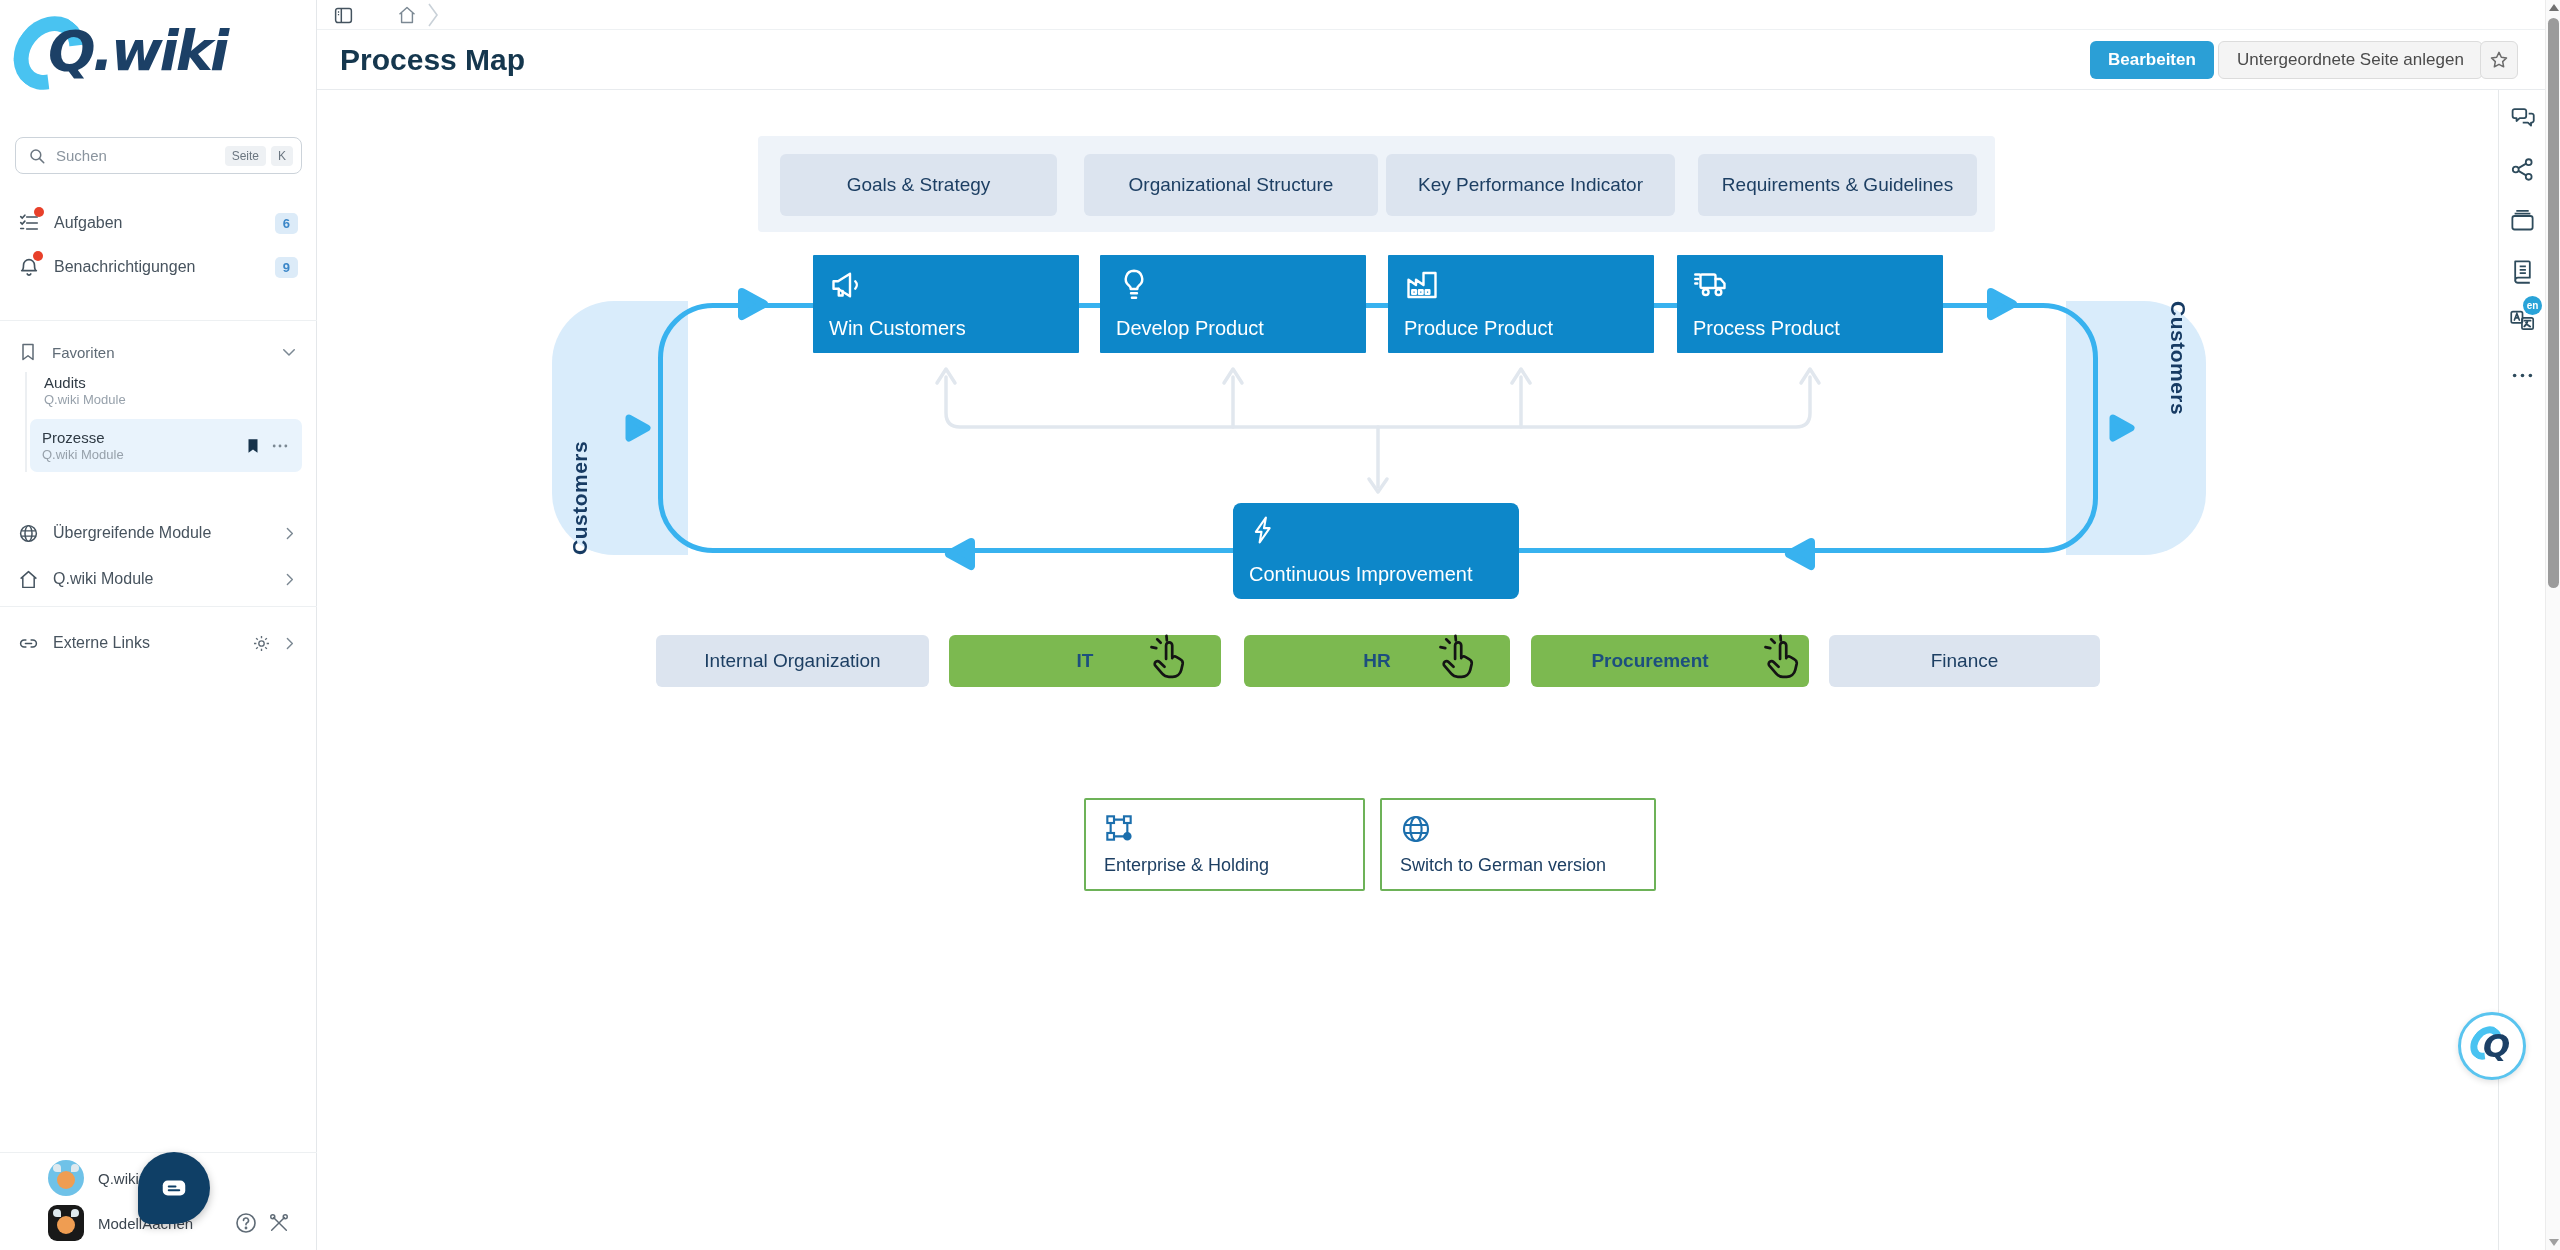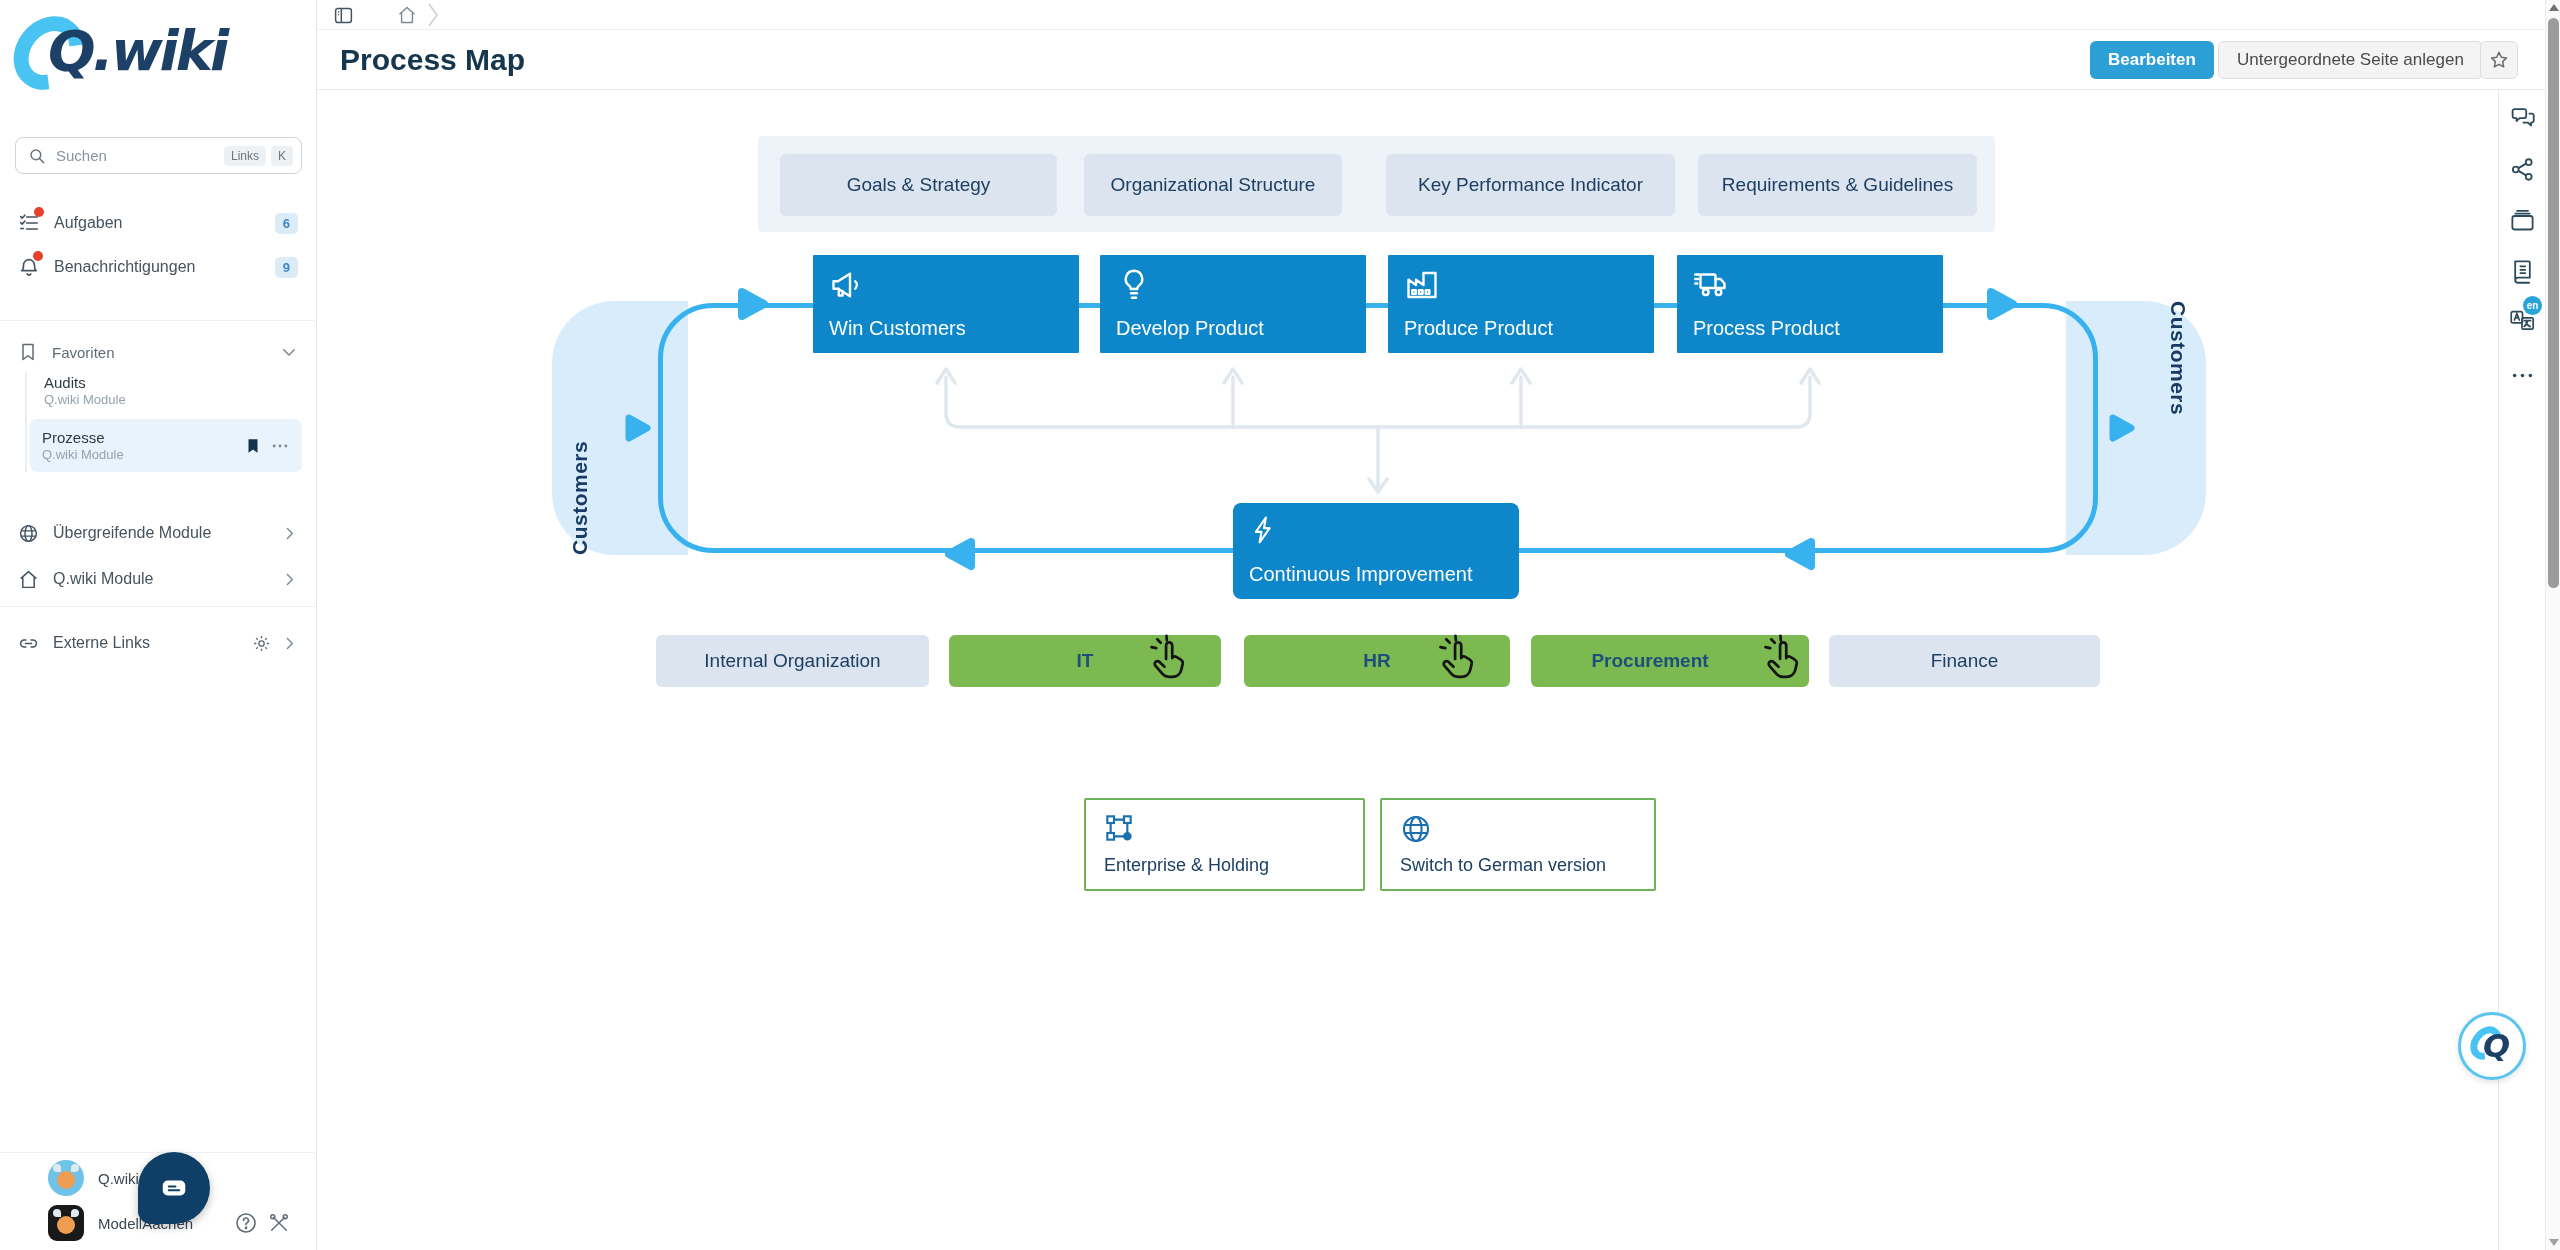--- a/index.html
+++ b/index.html
@@ -129,21 +129,21 @@
       <div class="crescent"></div>
       <div class="logo-text">Q.wiki</div>
     </div>
 
     <div class="search-box">
       <svg width="18" height="18" viewBox="0 0 24 24" fill="none" stroke="#6b7680" stroke-width="2" stroke-linecap="round">
           <circle cx="10.5" cy="10.5" r="6.5"></circle>
           <path d="M15.5 15.5 21 21"></path>
         </svg>
       <input style="margin-left: 10px;" placeholder="Suchen">
-      <span class="kbd">Links</span>
+      <span class="kbd">Seite</span>
       <span class="kbd">K</span>
     </div>
 
     <div class="side-row" style="top:204px">
       <span style="position:relative">
         <svg width="22" height="22" viewBox="0 0 24 24" fill="none" stroke="#44535f" stroke-width="1.8" stroke-linecap="round">
             <path d="M9.5 5.5H21M9.5 12H21M9.5 18.5H21"></path>
             <path d="M3 5l1.6 1.6L7.5 3.5"></path>
             <path d="M3 11.5l1.6 1.6 2.9-3.1"></path>
             <path d="M3 18h3"></path>
@@ -343,21 +343,21 @@
   </div>
 
   <div id="scrollbar">
     <span class="sb-arrow" style="top:4px;border-bottom:7px solid #707070"></span>
     <span class="sb-thumb"></span>
     <span class="sb-arrow" style="bottom:4px;border-top:7px solid #a0a0a0"></span>
   </div>
 
   <div class="top-band"></div>
   <div class="tbox" style="left:780px;width:277px">Goals &amp; Strategy</div>
-  <div class="tbox" style="left:1084px;width:258px">Organizational Structure</div>
+  <div class="tbox" style="left:1084px;width:294px">Organizational Structure</div>
   <div class="tbox" style="left:1386px;width:289px">Key Performance Indicator</div>
   <div class="tbox" style="left:1698px;width:279px">Requirements &amp; Guidelines</div>
 
   <div class="band" style="left:552px;border-radius:62px 0 0 62px">
     <span class="vtxt vl" style="left:16px">Customers</span>
     <svg class="abs" style="left:72px;top:112px" width="28" height="30" viewBox="0 0 28 30">
         <polygon points="5,5 23,15 5,25" fill="#38b2ef" stroke="#38b2ef" stroke-width="7" stroke-linejoin="round"></polygon>
       </svg>
   </div>
   <div class="band" style="left:2066px;width:140px;border-radius:0 62px 62px 0">

